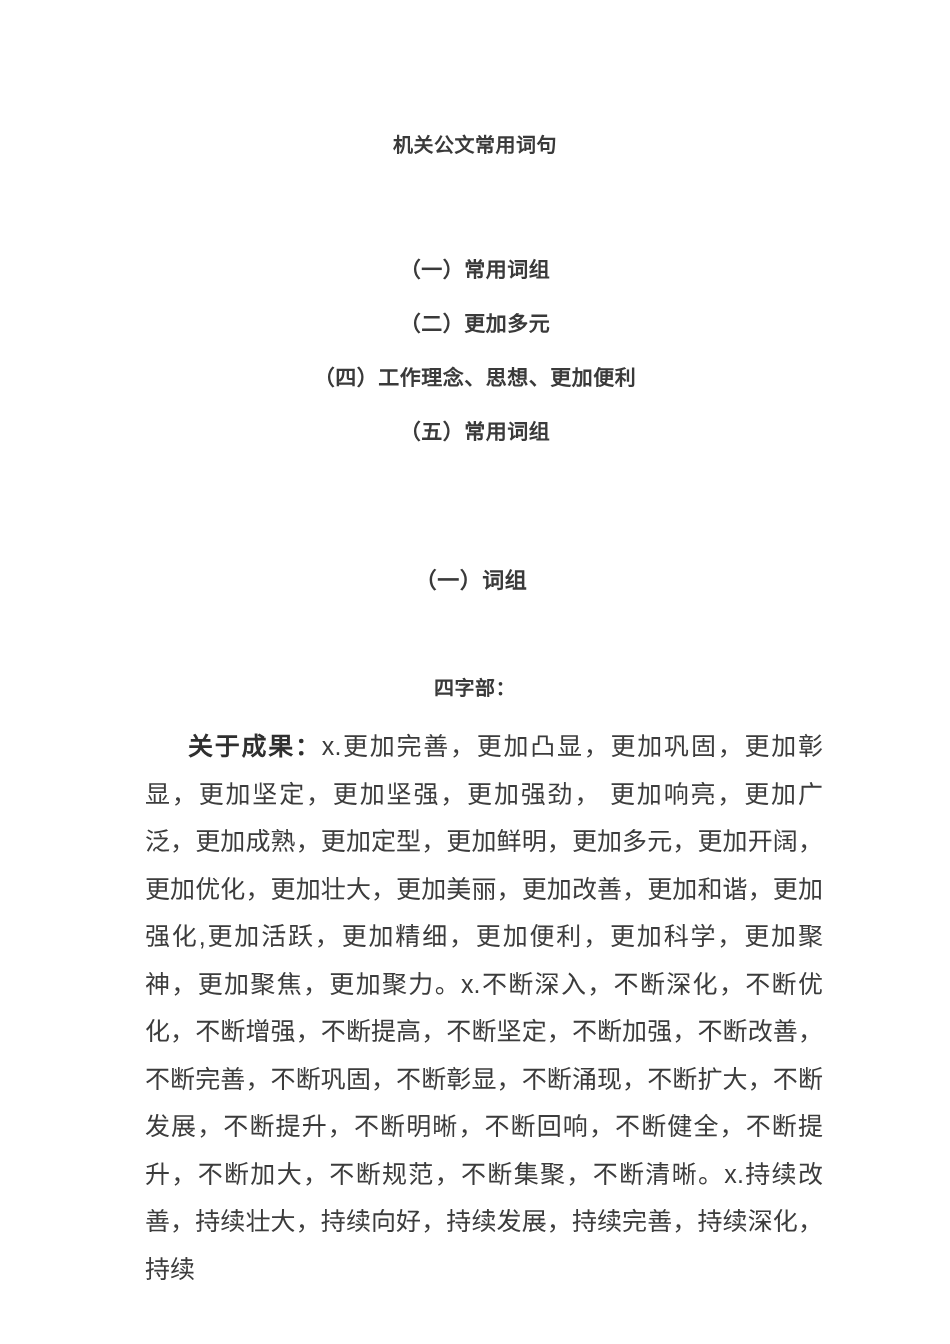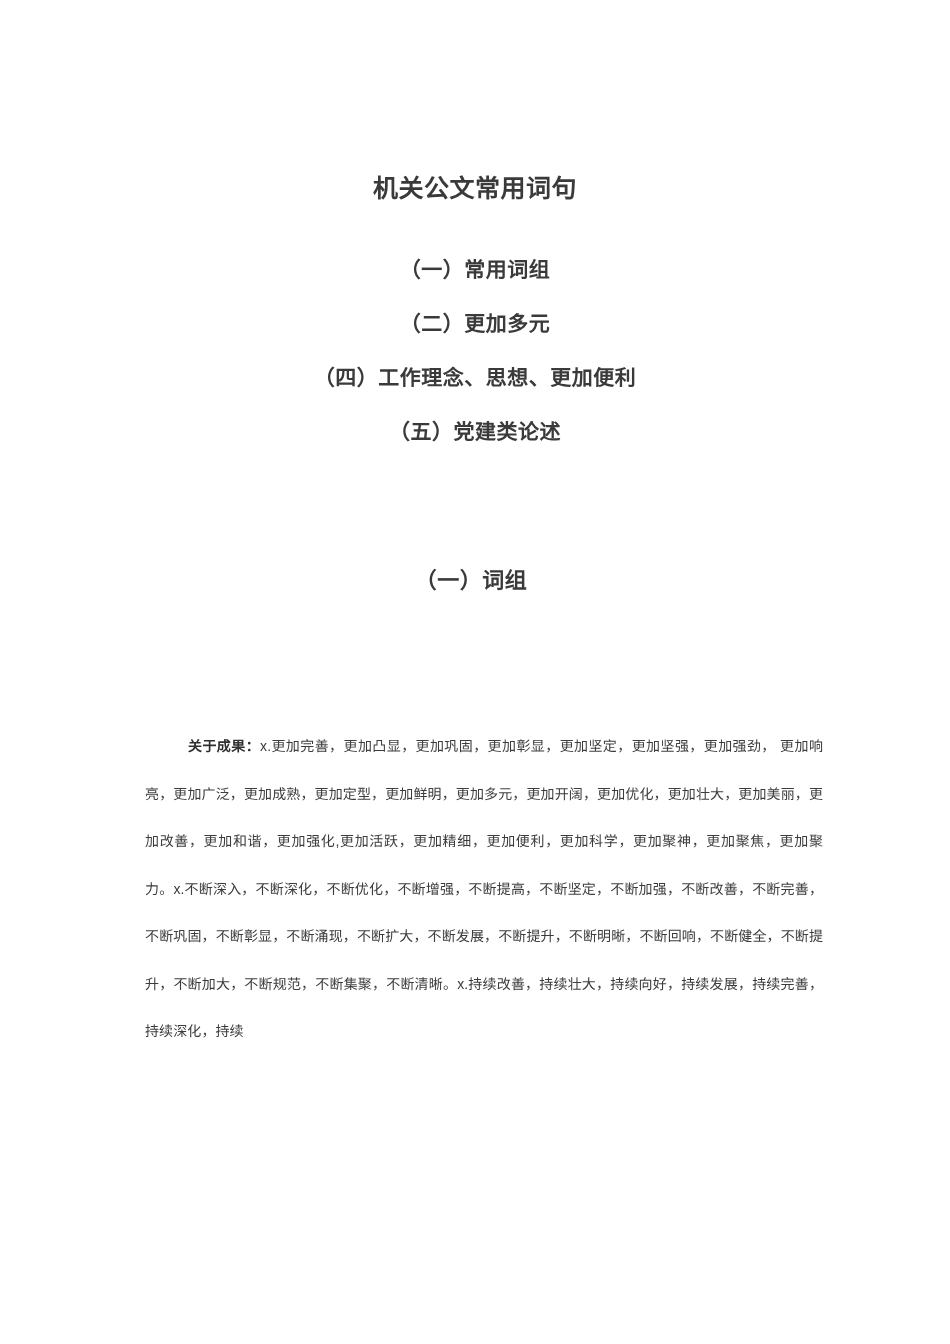--- a/index.html
+++ b/index.html
@@ -22,26 +22,25 @@
     box-sizing: border-box;
   }
 
   
   .doc-title {
     position: absolute;
     left: 0;
     right: 0;
     top: 132px;
     text-align: center;
-    font-size: 25px;
+    font-size: 20px;
     font-weight: bold;
     letter-spacing: 0.5px;
     color: #3a3a3a;
     line-height: 1.3;
-    margin-top: 40px;
   }
 
   
   .toc {
     position: absolute;
     left: 0;
     right: 0;
     top: 243px;
   }
   .toc-item {
@@ -82,21 +81,21 @@
 
   
   .body-block {
     position: absolute;
     left: 145px;
     top: 723px;
     width: 678px;
   }
   .body-para {
     margin: 0;
-    font-size: 14px;
+    font-size: 25px;
     line-height: 47.5px;
     color: #3c3c3c;
     text-align: justify;
     text-justify: inter-character;
     text-indent: 43px;
     word-break: break-all;
     letter-spacing: 0.1px;
   }
   .lead {
     font-weight: bold;
@@ -110,23 +109,24 @@
 <body>
 
 <div class="page">
 
   <div class="doc-title">机关公文常用词句</div>
 
   <div class="toc">
     <div class="toc-item">（一）常用词组</div>
     <div class="toc-item">（二）更加多元</div>
     <div class="toc-item">（四）工作理念、思想、更加便利</div>
-    <div class="toc-item">（五）党建类论述</div>
+    <div class="toc-item">（五）常用词组</div>
   </div>
 
   <div class="section-heading">（一）词组</div>
 
+  <div class="sub-heading">四字部：</div>
 
   <div class="body-block">
     <p class="body-para"><span class="lead">关于成果：</span><span class="run">x.更加完善，更加凸显，更加巩固，更加彰显，更加坚定，更加坚强，更加强劲， 更加响亮，更加广泛，更加成熟，更加定型，更加鲜明，更加多元，更加开阔，更加优化，更加壮大，更加美丽，更加改善，更加和谐，更加强化,更加活跃，更加精细，更加便利，更加科学，更加聚神，更加聚焦，更加聚力。x.不断深入，不断深化，不断优化，不断增强，不断提高，不断坚定，不断加强，不断改善，不断完善，不断巩固，不断彰显，不断涌现，不断扩大，不断发展，不断提升，不断明晰，不断回响，不断健全，不断提升，不断加大，不断规范，不断集聚，不断清晰。x.持续改善，持续壮大，持续向好，持续发展，持续完善，持续深化，持续</span></p>
   </div>
 
 </div>
 
 </body></html>

